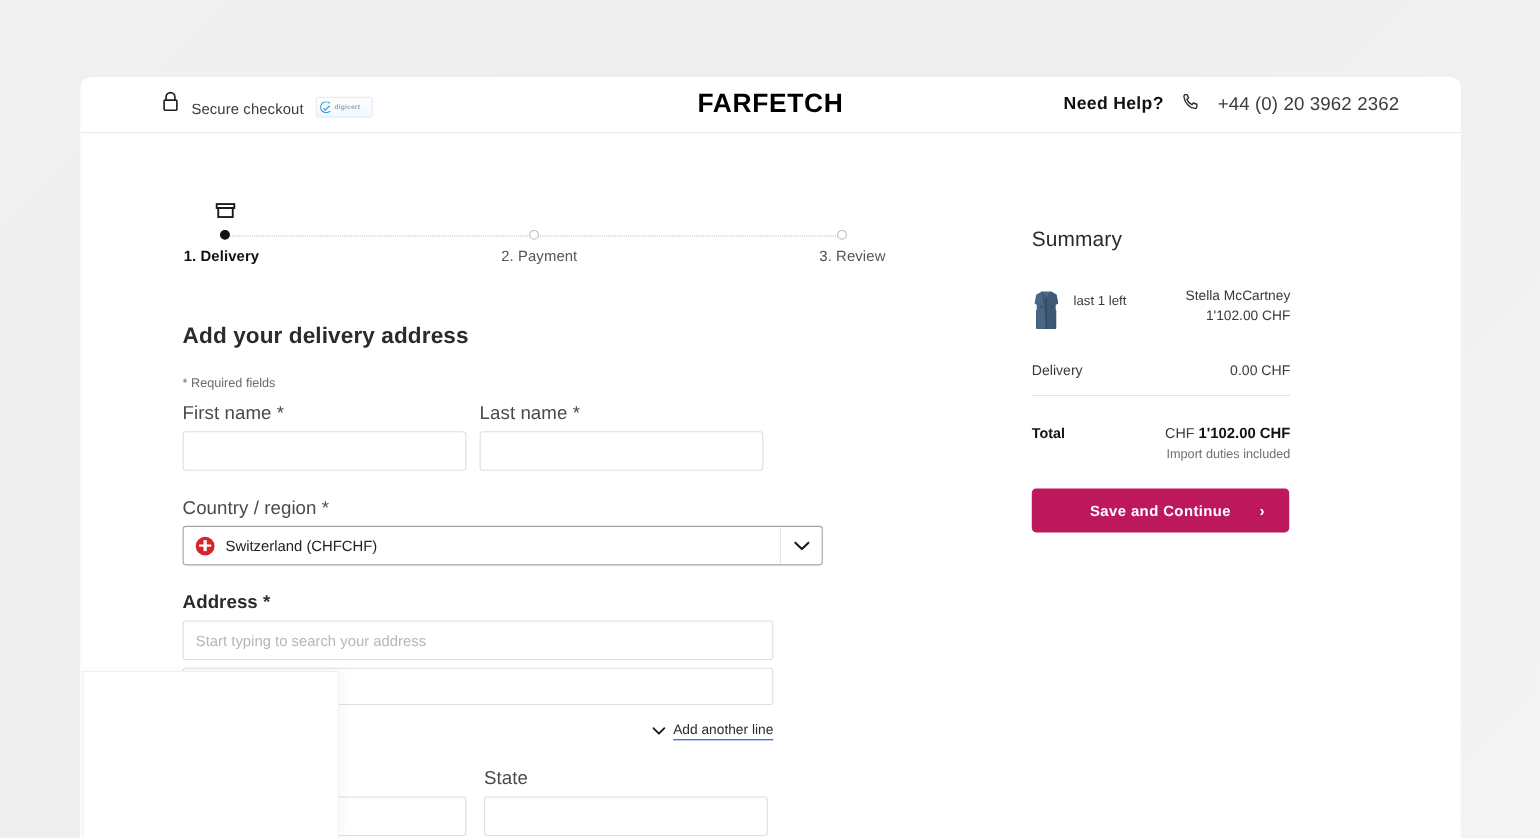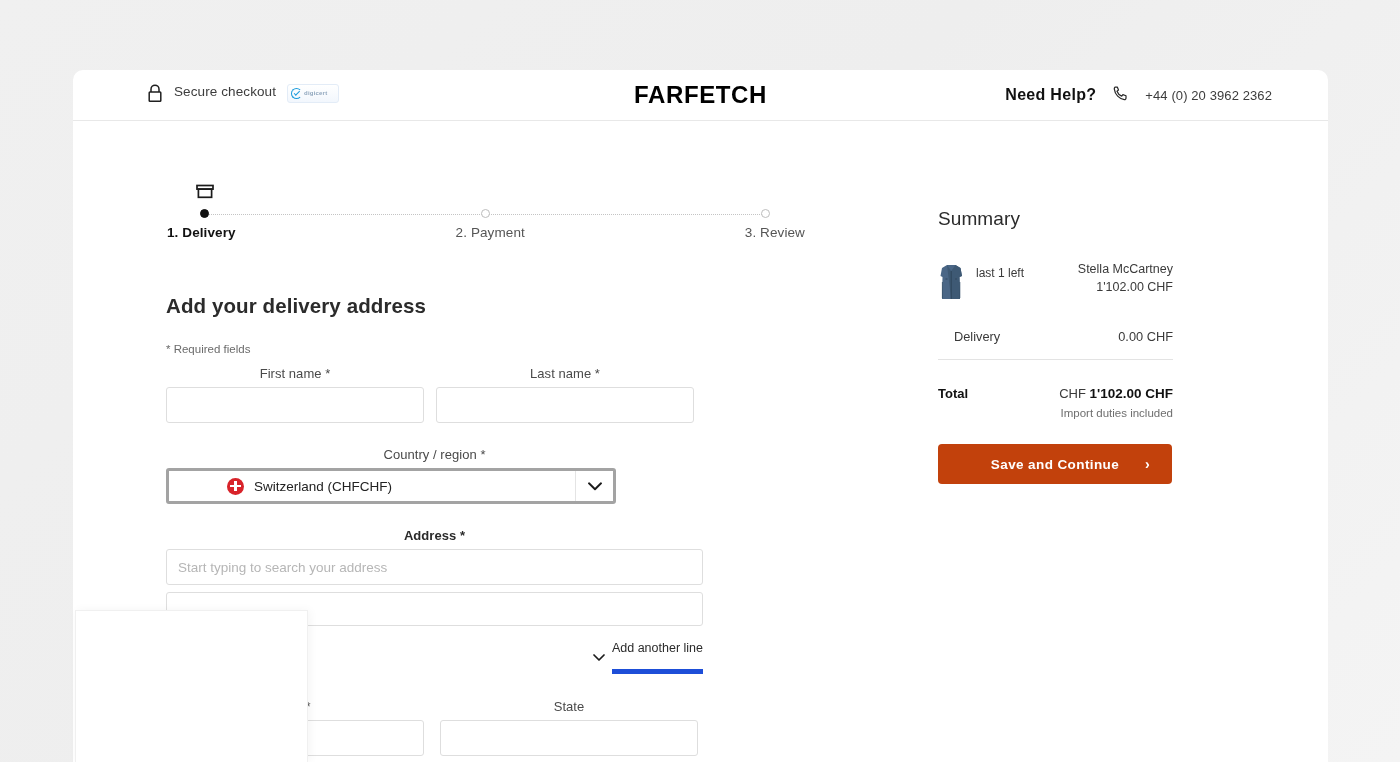--- a/index.html
+++ b/index.html
@@ -33,21 +33,21 @@
   .site-header {
     position: relative;
     height: 51px;
     border-bottom: 1px solid #e8e8e8;
     display: flex;
     align-items: center;
   }
 
   .header-left {
     display: flex;
-    align-items: flex-start;
+    align-items: flex-end;
     gap: 11px;
     margin-left: 74px;
   }
 
   .lock-icon { display: block; }
 
   .secure-text {
     font-size: 13.5px;
     color: #3c3c3c;
     letter-spacing: .1px;
@@ -108,21 +108,21 @@
     gap: 15px;
   }
   .need-help {
     font-size: 16px;
     font-weight: bold;
     color: #111;
     letter-spacing: .3px;
     margin-left: 36px;
   }
   .phone-number {
-    font-size: 13px;
+    font-size: 17px;
     color: #3c3c3c;
     letter-spacing: .1px;
   }
 
   
   .content {
     display: flex;
     padding-left: 93px;
     padding-right: 56px;
   }
@@ -187,25 +187,24 @@
   .field-row {
     display: flex;
     gap: 12px;
     margin-top: 11px;
   }
   .field { width: 258px; }
   .field.wide { width: 537px; }
 
   .field-label {
     display: block;
-    font-size: 13px;
+    font-size: 17px;
     color: #4a4a4a;
     margin-bottom: 6px;
     letter-spacing: .05px;
-    text-align: center;
   }
   .field-label.strong { color: #2a2a2a; font-weight: bold; }
 
   .text-input {
     display: block;
     width: 100%;
     height: 36px;
     border: 1px solid #dedede;
     border-radius: 3px;
     background: #fff;
@@ -216,26 +215,25 @@
     outline: none;
   }
   .text-input::placeholder { color: #b6b6b6; }
   .text-input.tall { height: 34px; margin-top: 7px; }
 
   
   .select-wrap {
     position: relative;
     display: flex;
     align-items: center;
-    width: 450px;
+    width: 582px;
     height: 36px;
-    border: 3px solid #a3a3a3;
+    border: 1px solid #a3a3a3;
     border-radius: 3px;
     background: #fff;
-    padding-left: 47px;
   }
   .flag-ch {
     position: relative;
     width: 17px; height: 17px;
     border-radius: 50%;
     background: #d8232a;
     margin-left: 11px;
     flex: none;
   }
   .flag-ch::before, .flag-ch::after {
@@ -268,22 +266,22 @@
   }
   .add-line {
     display: inline-flex;
     align-items: center;
     gap: 7px;
     font-size: 12.5px;
     color: #2b2b2b;
     cursor: pointer;
   }
   .add-line-text {
-    border-bottom: 5px solid #1d4ed8;
-    padding-bottom: 14px;
+    border-bottom: 1px solid #1d4ed8;
+    padding-bottom: 2px;
   }
 
   .mt-lower { margin-top: 25px; gap: 16px; }
 
   
   .summary-title {
     font-size: 19px;
     color: #2b2b2b;
     letter-spacing: .1px;
   }
@@ -312,21 +310,20 @@
   .item-brand { font-size: 12.5px; color: #3a3a3a; }
   .item-price { font-size: 12.5px; color: #3a3a3a; margin-top: 4px; }
 
   .summary-line {
     display: flex;
     justify-content: space-between;
     align-items: baseline;
     margin-top: 26px;
     font-size: 12.8px;
     color: #3a3a3a;
-    margin-left: 16px;
   }
   .divider {
     border-top: 1px solid #e3e3e3;
     margin-top: 15px;
   }
   .total-row {
     display: flex;
     justify-content: space-between;
     align-items: baseline;
     margin-top: 14px;
@@ -338,21 +335,21 @@
     text-align: right;
     font-size: 11.5px;
     color: #6f6f6f;
     margin-top: 6px;
   }
 
   .save-btn {
     margin-top: 25px;
     width: 234px;
     height: 40px;
-    background: #c2410c;
+    background: #be185d;
     border: none;
     border-radius: 4px;
     color: #fff;
     font-family: "Liberation Sans", sans-serif;
     font-size: 13.5px;
     font-weight: bold;
     letter-spacing: .4px;
     display: flex;
     align-items: center;
     justify-content: center;

